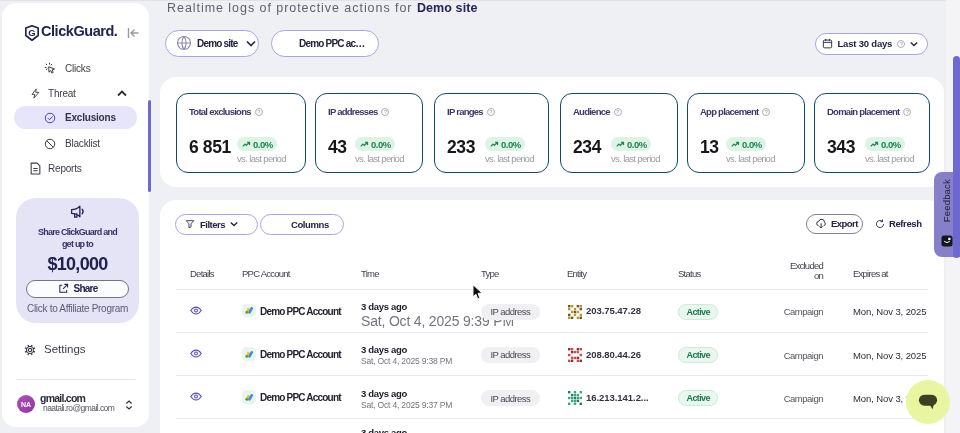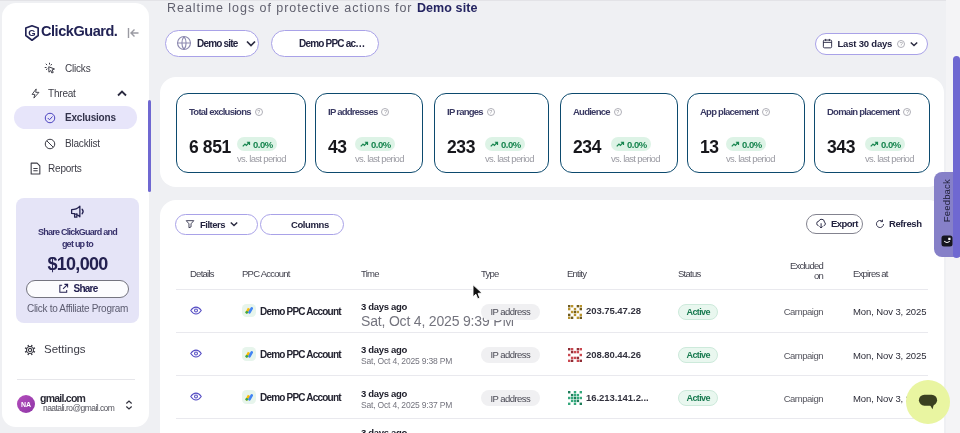--- a/index.html
+++ b/index.html
@@ -5,21 +5,21 @@
 * { margin:0; padding:0; box-sizing:border-box; }
 html,body { width:960px; height:433px; overflow:hidden; }
 body { font-family:"Liberation Sans", sans-serif; background:#eff0f3; position:relative; }
 .abs { position:absolute; }
 
 
 #sidebar { left:2px; top:3px; width:147px; height:424px; background:#fff; border-radius:14px; }
 .navtext { font-size:10px; color:#3c3c46; letter-spacing:-0.2px; white-space:nowrap; }
 #logo-text { font-size:14.5px; font-weight:bold; color:#212254; letter-spacing:-0.45px; white-space:nowrap; }
 #excl-pill { left:12px; top:103px; width:123px; height:23px; background:#e7e5fa; border-radius:12px; }
-#promo { left:14px; top:195px; width:123px; height:125px; background:#e5e4f7; border-radius:8px; text-align:center; }
+#promo { left:14px; top:195px; width:123px; height:125px; background:#e5e4f7; border-radius:20px; text-align:center; }
 #promo .t1 { font-size:9px; font-weight:bold; color:#37316b; line-height:12px; letter-spacing:-0.75px; }
 #promo .big { font-size:18px; font-weight:bold; color:#232050; letter-spacing:-0.7px; }
 #share-btn { left:10px; top:81.5px; width:103px; height:18px; background:#fcfcfe; border:1px solid #74747f; border-radius:10px; font-size:10px; font-weight:bold; color:#232050; display:flex; align-items:center; justify-content:center; gap:5px; position:absolute; letter-spacing:-0.8px; }
 #promo .aff { font-size:10px; color:#5c5c70; letter-spacing:-0.3px; }
 #sb-scroll { left:146px; top:97px; width:3px; height:92px; background:#6f68d1; border-radius:2px; }
 #avatar { left:15px; top:392px; width:18px; height:18px; border-radius:50%; background:linear-gradient(135deg,#b44ebc,#8e35a6); color:#fff; font-size:7px; font-weight:bold; display:flex; align-items:center; justify-content:center; }
 
 
 .pill { border:1px solid #a9a2e8; border-radius:14px; background:#fff; display:flex; align-items:center; font-size:10px; font-weight:bold; color:#23233f; white-space:nowrap; letter-spacing:-0.8px; }
 #panel1 { left:160px; top:77px; width:784px; height:110px; background:#fff; border-radius:16px; }

